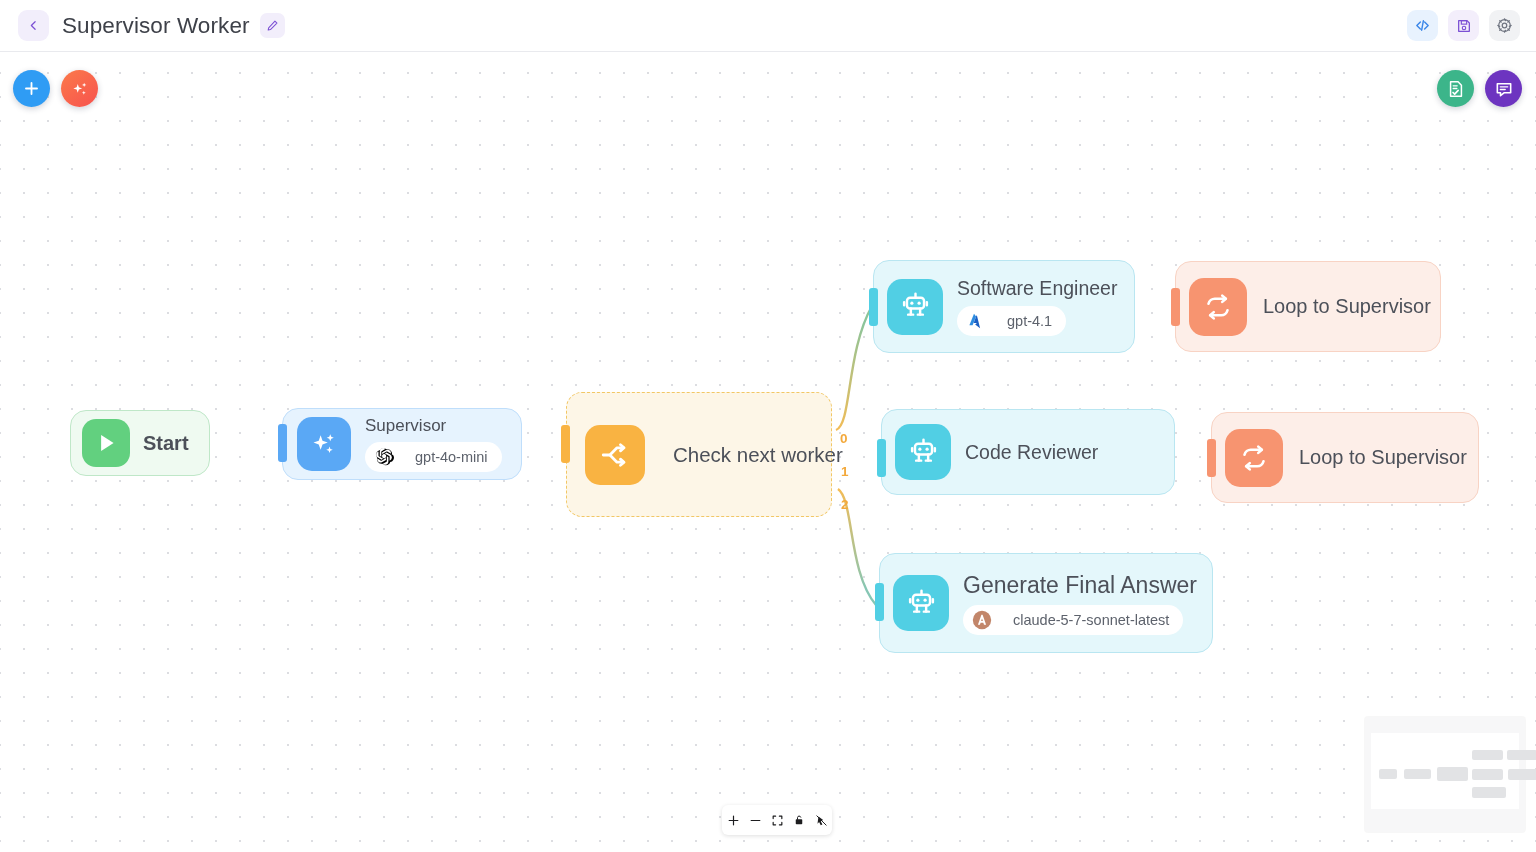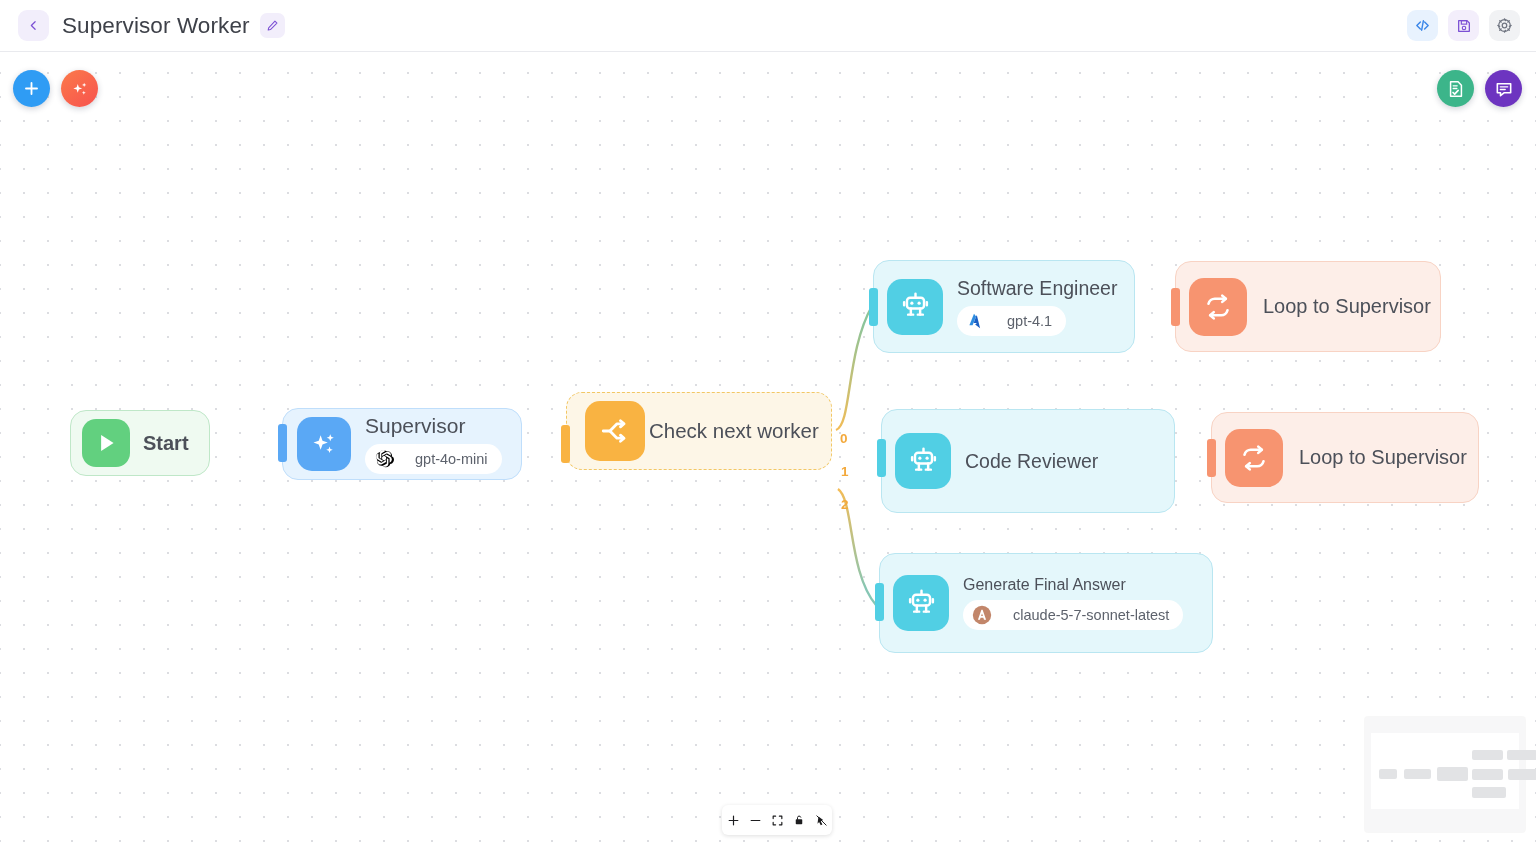--- a/index.html
+++ b/index.html
@@ -100,54 +100,54 @@
   }
   .n-start .node-icon { width:48px; height:48px; background:#62d07f; border-radius:14px; }
   .n-start .node-title { font-size:20px;font-weight:bold; }
 
   
   .n-sup {
     left:282px; top:356px; width:240px; height:72px;
     background:#e6f3fe; border:1px solid #bfdefb; padding-left:14px; gap:14px;
   }
   .n-sup .node-icon { width:54px; height:54px; background:#5aa8f5; }
-  .n-sup .node-title { font-size:21px; }
+  .n-sup .node-title { font-size:17px; }
 
   
   .n-check {
-    left:566px; top:340px; width:266px; height:78px;
+    left:566px; top:340px; width:266px; height:125px;
     background:#fdf6e7; border:1.6px dashed #f2c765; border-radius:16px;
-    padding-left:18px; gap:4px;
+    padding-left:18px; gap:28px;
   }
   .n-check .node-icon { width:60px; height:60px; background:#f9b342; }
   .n-check .node-title { font-size:20.5px; }
 
   
   .n-se {
     left:873px; top:208px; width:262px; height:93px;
     background:#e4f7fb; border:1px solid #b9e6f1; padding-left:13px; gap:14px;
   }
   .n-se .node-icon { width:56px; height:56px; background:#51cfe4; }
   .n-se .node-title { font-size:19.5px; }
 
   
   .n-cr {
-    left:881px; top:357px; width:294px; height:104px;
+    left:881px; top:357px; width:294px; height:86px;
     background:#e4f7fb; border:1px solid #b9e6f1; padding-left:13px; gap:14px;
   }
   .n-cr .node-icon { width:56px; height:56px; background:#51cfe4; }
   .n-cr .node-title { font-size:19.5px; }
 
   
   .n-gfa {
     left:879px; top:501px; width:334px; height:100px;
     background:#e4f7fb; border:1px solid #b9e6f1; padding-left:13px; gap:14px;
   }
   .n-gfa .node-icon { width:56px; height:56px; background:#51cfe4; }
-  .n-gfa .node-title { font-size:16px; }
+  .n-gfa .node-title { font-size:23px; }
 
   
   .n-loop {
     background:#fdeee8; border:1px solid #f8d3c4; padding-left:13px; gap:16px;
     height:91px; border-radius:16px;
   }
   .n-loop .node-icon { width:58px; height:58px; background:#f79470; }
   .n-loop .node-title { font-size:20px; }
   .n-loop1 { left:1175px; top:209px; width:266px; }
   .n-loop2 { left:1211px; top:360px; width:268px; }

